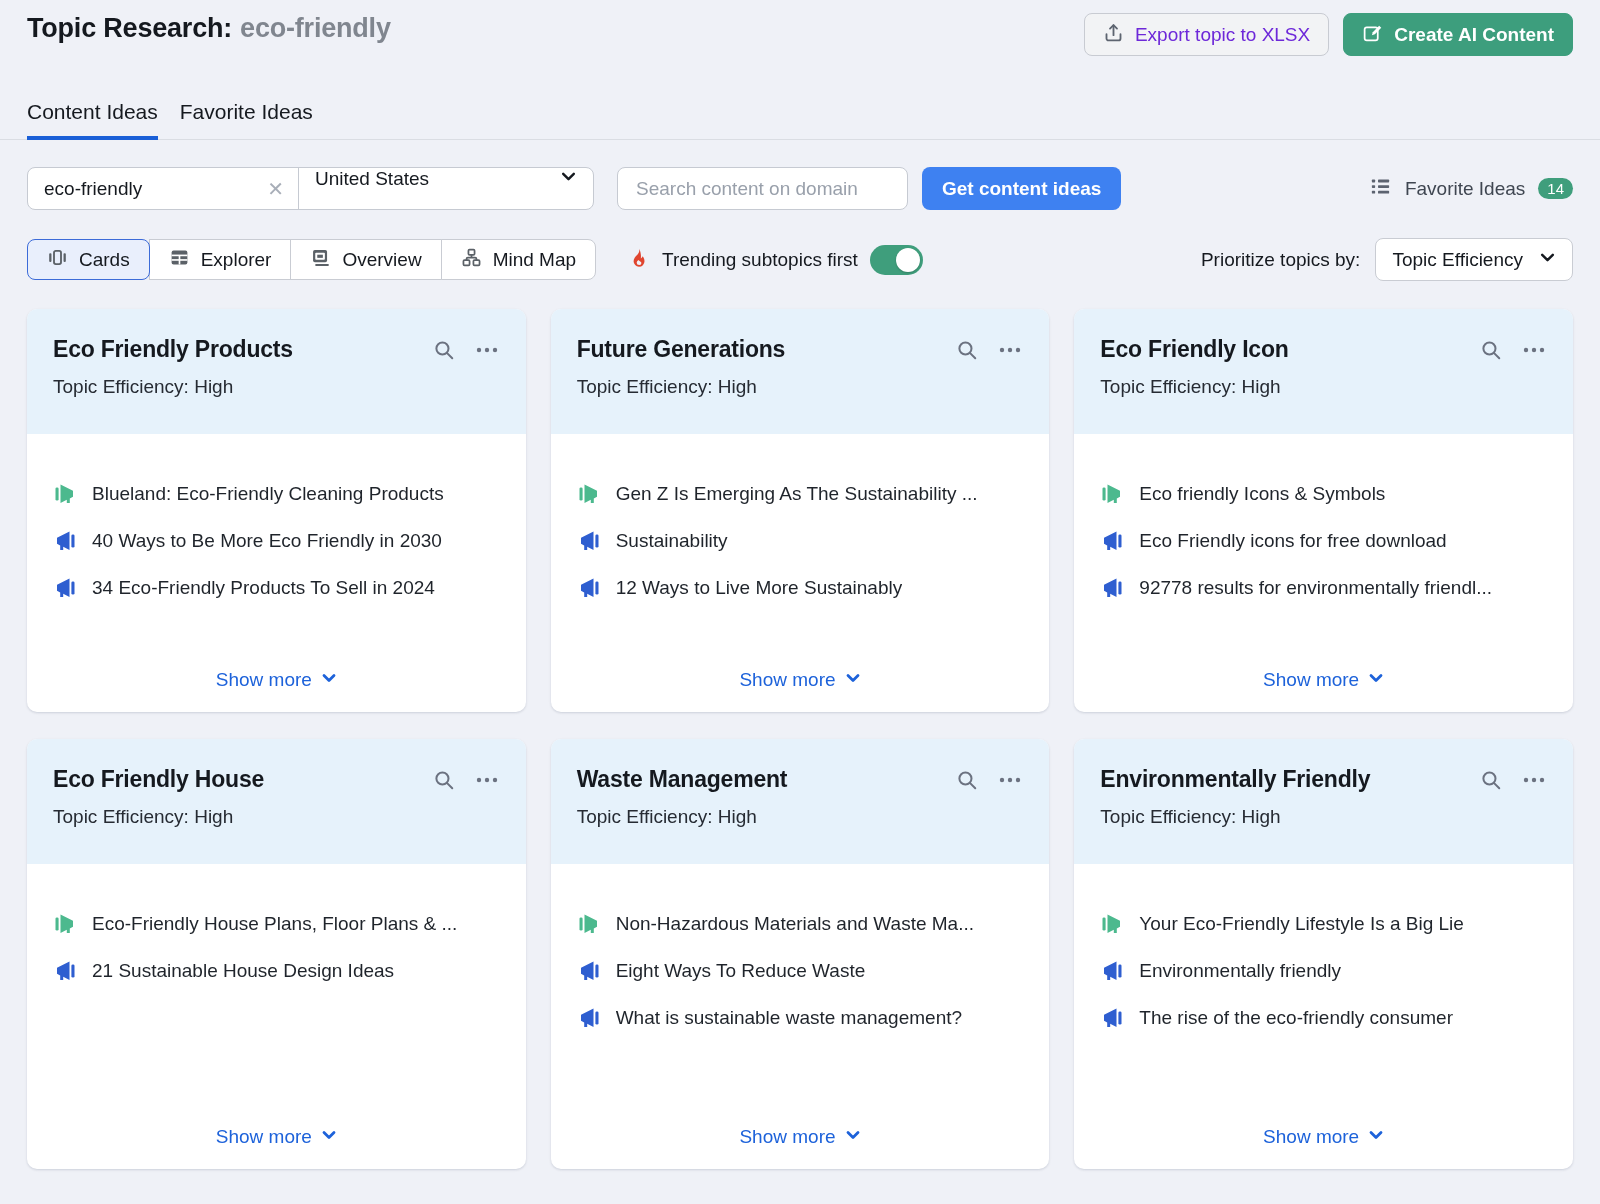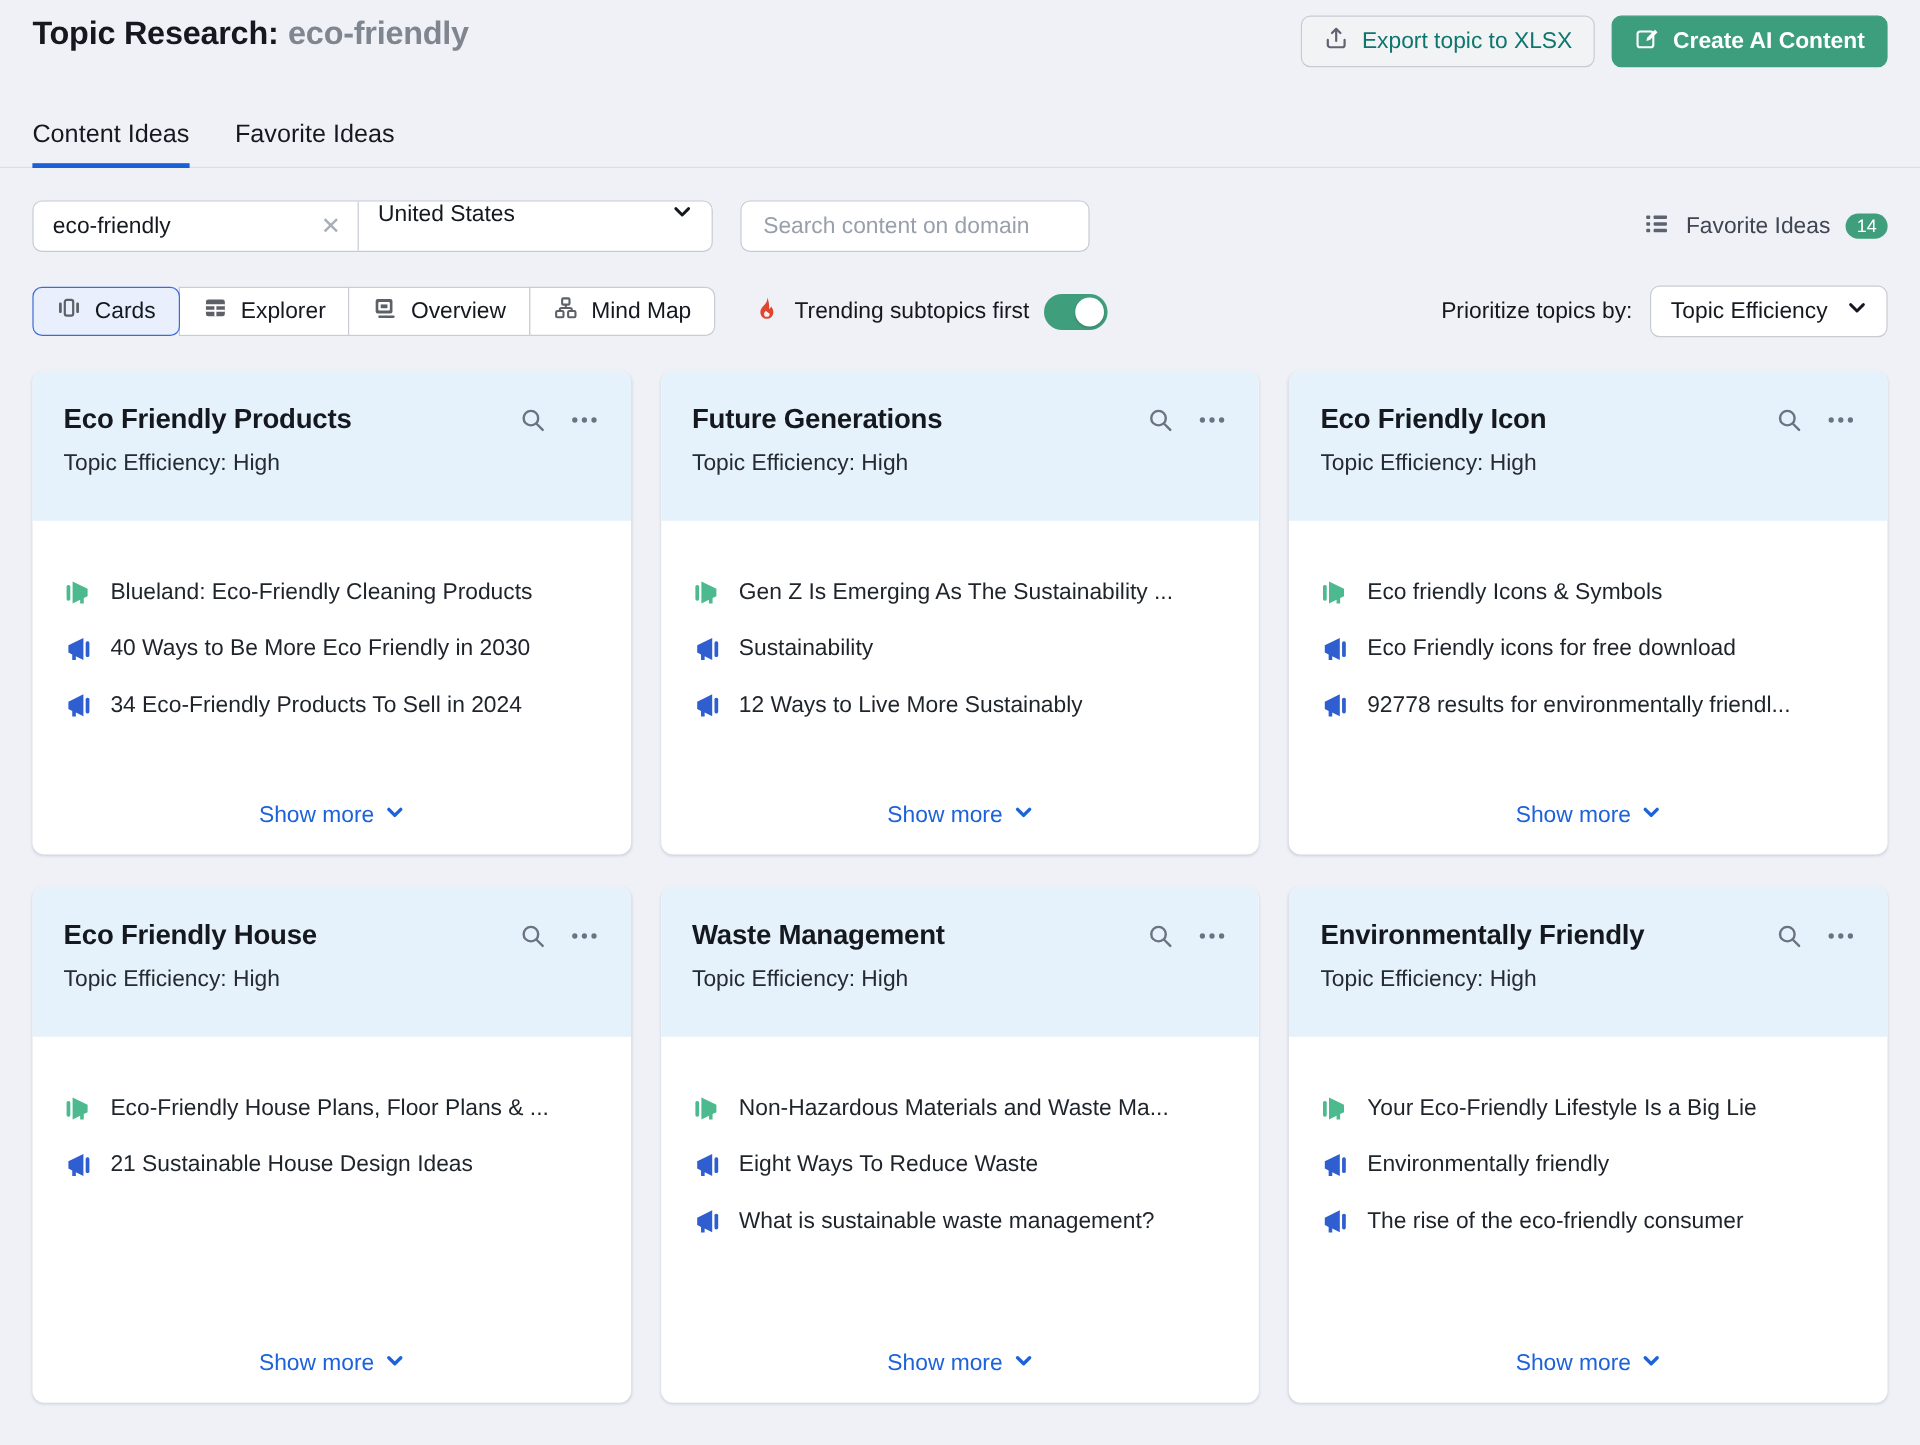--- a/index.html
+++ b/index.html
@@ -5,26 +5,26 @@
   html,body{margin:0;padding:0;}
   body{width:1600px;height:1204px;background:#eff1f7;font-family:"Liberation Sans",sans-serif;color:#15191f;overflow:hidden;-webkit-font-smoothing:antialiased;}
   .page{width:1600px;height:1169px;position:relative;}
 
   
   .top{display:flex;justify-content:space-between;align-items:flex-start;padding:13px 27px 0;}
   .page-title{font-size:27px;font-weight:700;margin:0;letter-spacing:-.2px;}
   .page-title .query{color:#80868f;margin-left:8px;}
   .top-actions{display:flex;gap:14px;align-items:center;}
   .btn{display:inline-flex;align-items:center;gap:11px;height:43px;padding:0 18px;border-radius:8px;font-size:19px;box-sizing:border-box;cursor:pointer;user-select:none;}
-  .btn-export{background:#f2f3f5;border:1px solid #c8cbd2;color:#0f766e;}
+  .btn-export{background:#f2f3f5;border:1px solid #c8cbd2;color:#6d28d9;}
   .btn-export svg{stroke:#5d6470;}
   .btn-create{background:#3d9e7d;color:#fff;font-weight:700;border:1px solid #3d9e7d;}
 
   
-  .tabs{display:flex;gap:38px;padding:0 27px;margin-top:44px;border-bottom:1px solid #dadde3;}
+  .tabs{display:flex;gap:22px;padding:0 27px;margin-top:44px;border-bottom:1px solid #dadde3;}
   .tab{font-size:21px;padding-bottom:15px;cursor:pointer;color:#15191f;position:relative;}
   .tab.active{font-weight:400;}
   .tab.active::after{content:"";position:absolute;left:0;right:0;bottom:-1px;height:4px;background:#1a5fd7;}
 
   
   .search-row{display:flex;align-items:center;margin:27px 27px 0;}
   .query-group{display:flex;height:43px;border:1px solid #c6cad2;border-radius:8px;background:#fff;box-sizing:border-box;width:567px;overflow:hidden;}
   .query-box{width:271px;border-right:1px solid #c6cad2;display:flex;align-items:center;padding:0 8px 0 14px;box-sizing:border-box;}
   .query-box input{border:0;outline:0;flex:1;font-size:19px;font-family:inherit;color:#15191f;min-width:0;background:transparent;}
   .clear-x{color:#a8aeb8;font-size:20px;padding:0 6px;cursor:pointer;}
@@ -126,20 +126,21 @@
         <span>
           <svg width="17" height="17" viewBox="0 0 16 16" fill="none" stroke="#15191f" stroke-width="2.3" stroke-linecap="round" stroke-linejoin="round">
               <path d="M3 5.5 8 10.5l5-5"></path>
             </svg>
         </span>
       </div>
     </div>
     <div class="domain-box">
       <input placeholder="Search content on domain" style="">
     </div>
+    <button class="btn-ideas">Get content ideas</button>
     <div class="fav-group">
       <span>
         <svg width="23" height="23" viewBox="0 0 24 24" fill="#5c6370">
             <rect x="3" y="4.8" width="3.4" height="3" rx=".7"></rect>
             <rect x="9.4" y="4.8" width="11.6" height="3" rx=".7"></rect>
             <rect x="3" y="10.6" width="3.4" height="3" rx=".7"></rect>
             <rect x="9.4" y="10.6" width="11.6" height="3" rx=".7"></rect>
             <rect x="3" y="16.4" width="3.4" height="3" rx=".7"></rect>
             <rect x="9.4" y="16.4" width="11.6" height="3" rx=".7"></rect>
           </svg>

